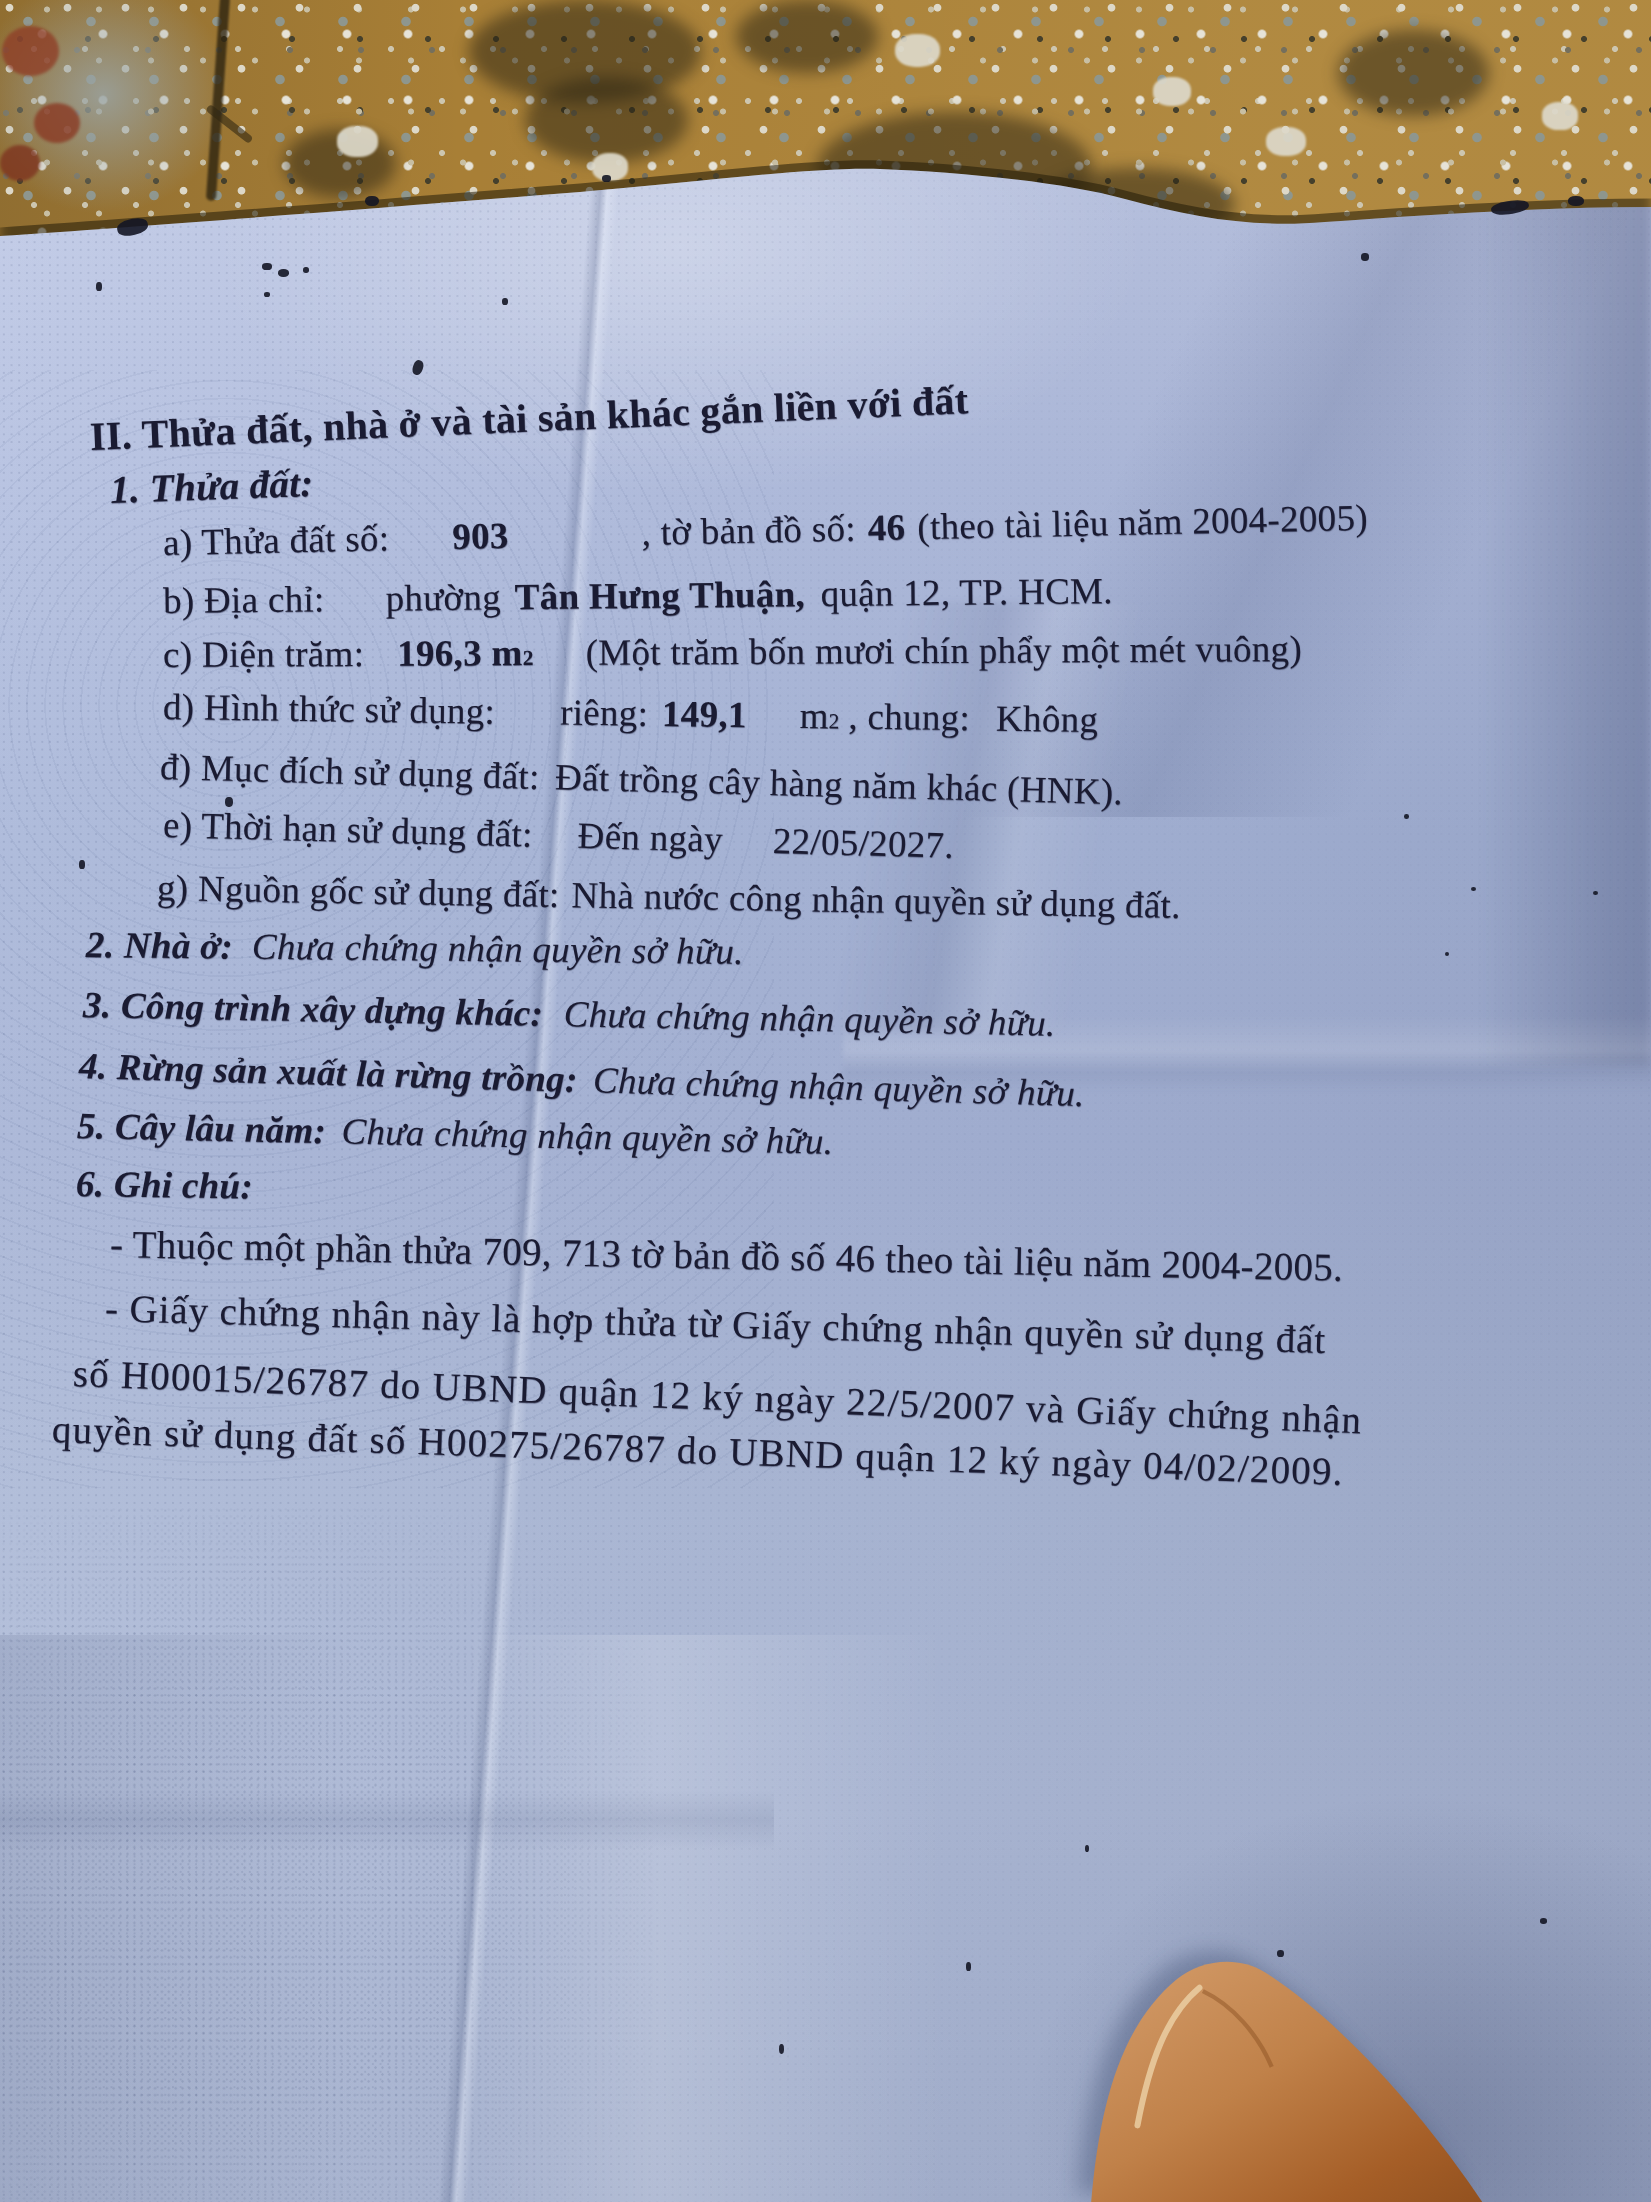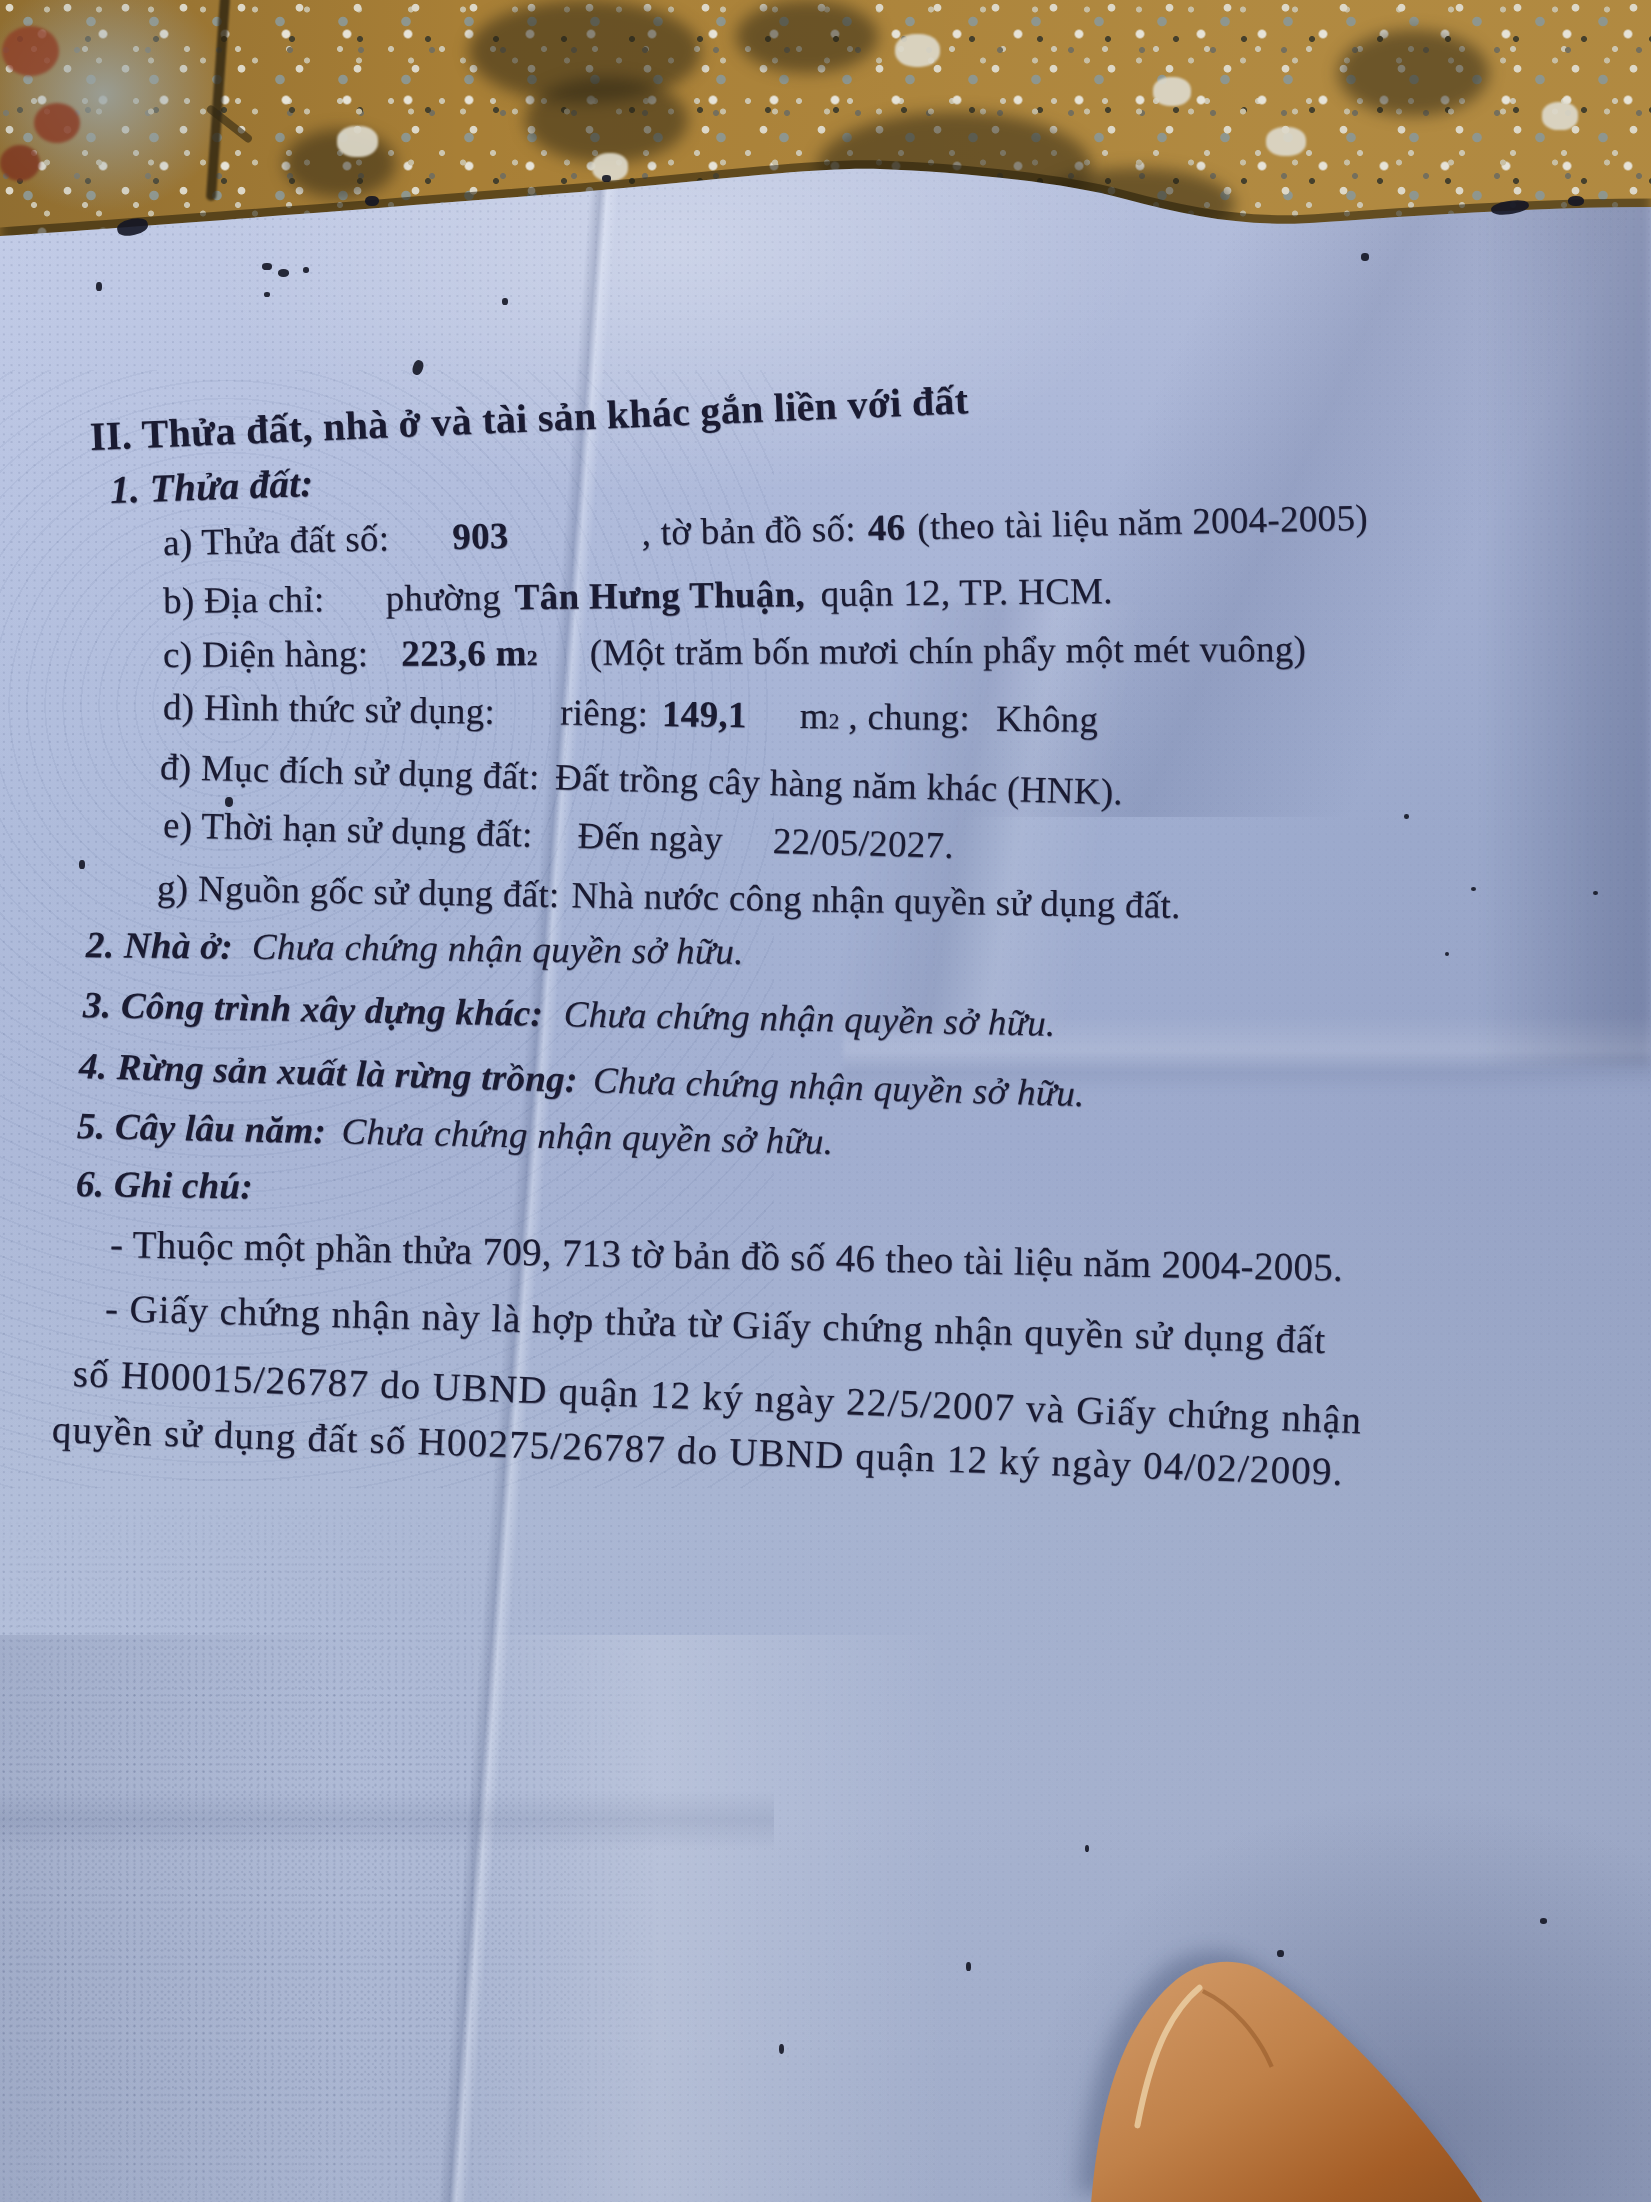--- a/index.html
+++ b/index.html
@@ -166,22 +166,22 @@
     </div>
 
     <div class="ln" style="left:163px;top:579px;transform:rotate(-0.6deg);">
       <span>b) Địa chỉ:</span>
       <span style="margin-left:61px;">phường</span>
       <span class="b" style="margin-left:13.8px;">Tân Hưng Thuận,</span>
       <span style="margin-left:15.5px;">quận 12, TP. HCM.</span>
     </div>
 
     <div class="ln" style="left:163px;top:633px;transform:rotate(-0.3deg);">
-      <span>c) Diện hàng:</span>
-      <span class="b" style="margin-left:33px;">223,6 m</span>
+      <span>c) Diện trăm:</span>
+      <span class="b" style="margin-left:33px;">196,3 m</span>
         <sup class="b">2</sup>
       <span style="margin-left:52px;">(Một trăm bốn mươi chín phẩy một mét vuông)</span>
     </div>
 
     <div class="ln" style="left:163px;top:685px;transform:rotate(0.8deg);">
       <span>d) Hình thức sử dụng:</span>
       <span style="margin-left:65px;">riêng:</span>
       <span class="b" style="margin-left:13.8px;">149,1</span>
       <span style="margin-left:53px;">m</span>
         <sup>2</sup>

